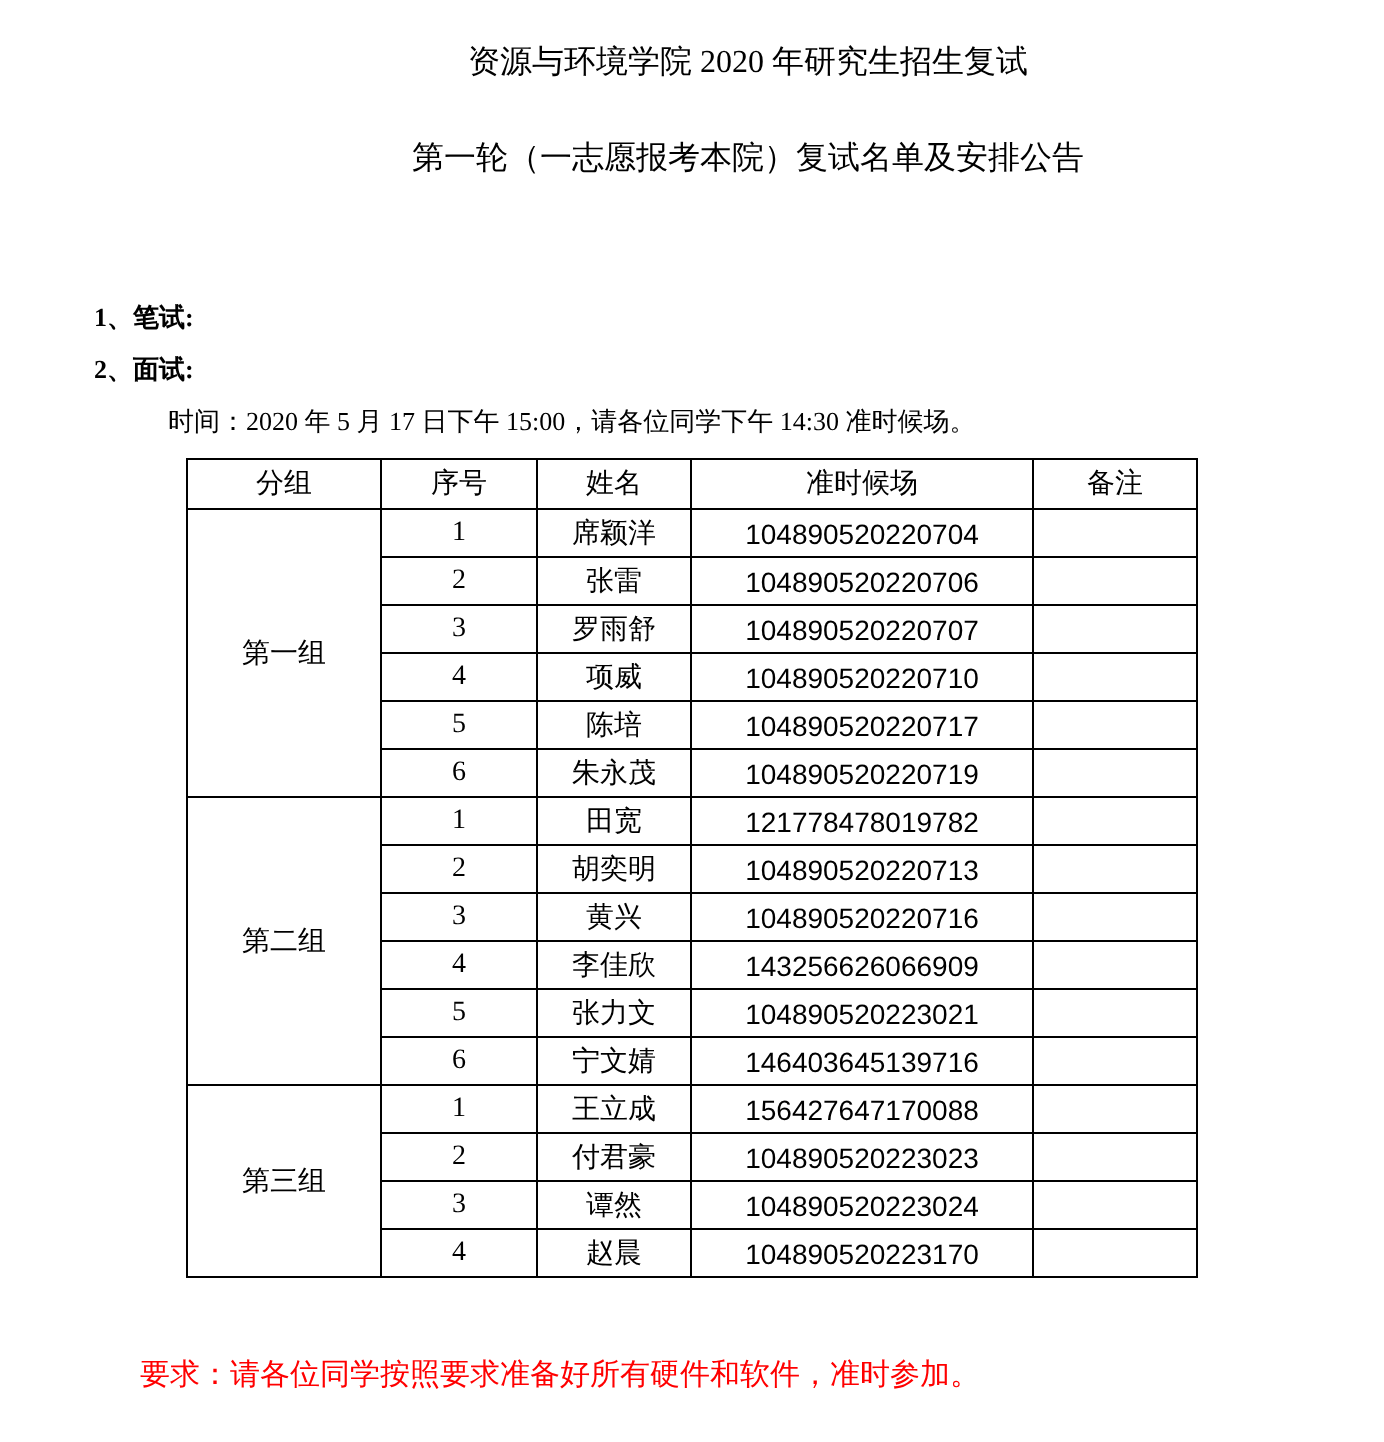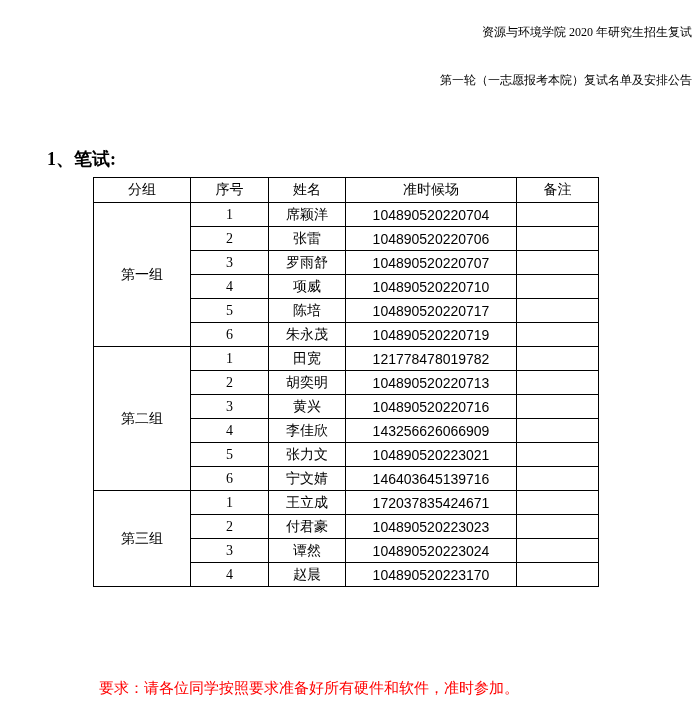--- a/index.html
+++ b/index.html
@@ -6,25 +6,25 @@
   .page {
     position: relative;
     width: 692px;
     height: 721px;
     background: #ffffff;
     color: #000000;
     font-family: "Liberation Serif", serif;
     overflow: hidden;
   }
   .title-block { padding-left: 56px; text-align: center; }
-  .title-line { font-size: 12px; line-height: 24px; text-align: right; }
+  .title-line { font-size: 16px; line-height: 24px; }
   .title-line1 { padding-top: 20px; }
   .title-line2 { margin-top: 24px; }
 
-  .sections { margin: 54px 0 0 47px; font-size: 18px; }
+  .sections { margin: 54px 0 0 47px; font-size: 13px; }
   .sec-heading { font-weight: bold; line-height: 26px; }
   .sec-detail { padding-left: 37px; line-height: 26px; }
 
   table.candidates {
     border-collapse: collapse;
     table-layout: fixed;
     width: 505px;
     margin: 5px 0 3px 93px;
   }
   .col-group  { width: 97px; }
@@ -42,40 +42,42 @@
     height: 23px;
     overflow: hidden;
     white-space: nowrap;
   }
   table.candidates th { height: 24px; }
   td.id-cell { font-family: "Liberation Sans", sans-serif; font-size: 15px; }
   td.no-cell { font-size: 14px; }
 
   .footer-note {
     position: absolute;
-    left: 99px;
+    left: 70px;
     top: 678px;
     color: #ff0000;
     font-size: 15px;
     line-height: 20px;
     white-space: nowrap;
   }
 </style>
 </head>
 <body>
 
 <div class="page">
 
   <div class="title-block">
     <div class="title-line title-line1">资源与环境学院 2020 年研究生招生复试</div>
     <div class="title-line title-line2">第一轮（一志愿报考本院）复试名单及安排公告</div>
   </div>
 
   <div class="sections">
     <div class="sec-heading">1、笔试:</div>
+    <div class="sec-heading">2、面试:</div>
+    <div class="sec-detail">时间：2020 年 5 月 17 日下午 15:00，请各位同学下午 14:30 准时候场。</div>
   </div>
 
   <table class="candidates">
     <colgroup>
       <col class="col-group">
       <col class="col-no">
       <col class="col-name">
       <col class="col-id">
       <col class="col-remark">
     </colgroup>
@@ -160,21 +162,21 @@
         <tr>
           <td class="no-cell">6</td>
           <td class="name-cell">宁文婧</td>
           <td class="id-cell">146403645139716</td>
           <td class="remark-cell"></td>
         </tr>
         <tr>
           <td rowspan="4" class="group-cell">第三组</td>
           <td class="no-cell">1</td>
           <td class="name-cell">王立成</td>
-          <td class="id-cell">172037835424671</td>
+          <td class="id-cell">156427647170088</td>
           <td class="remark-cell"></td>
         </tr>
         <tr>
           <td class="no-cell">2</td>
           <td class="name-cell">付君豪</td>
           <td class="id-cell">104890520223023</td>
           <td class="remark-cell"></td>
         </tr>
         <tr>
           <td class="no-cell">3</td>

